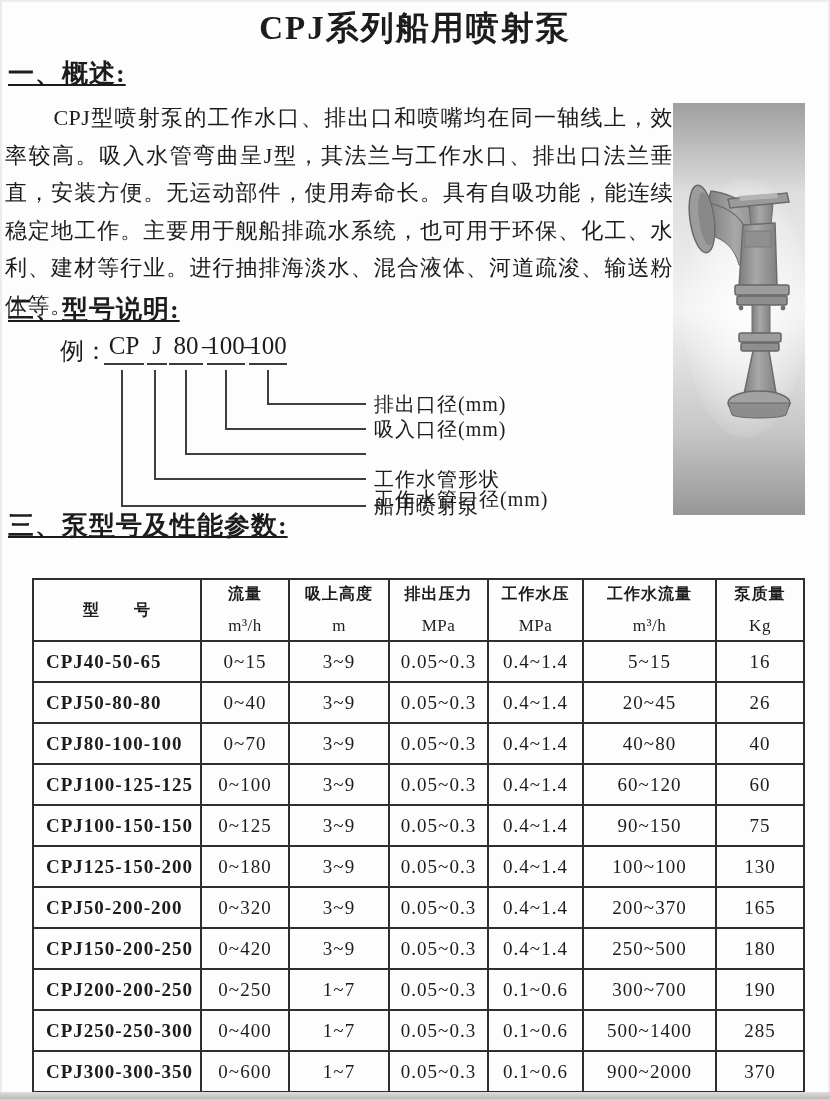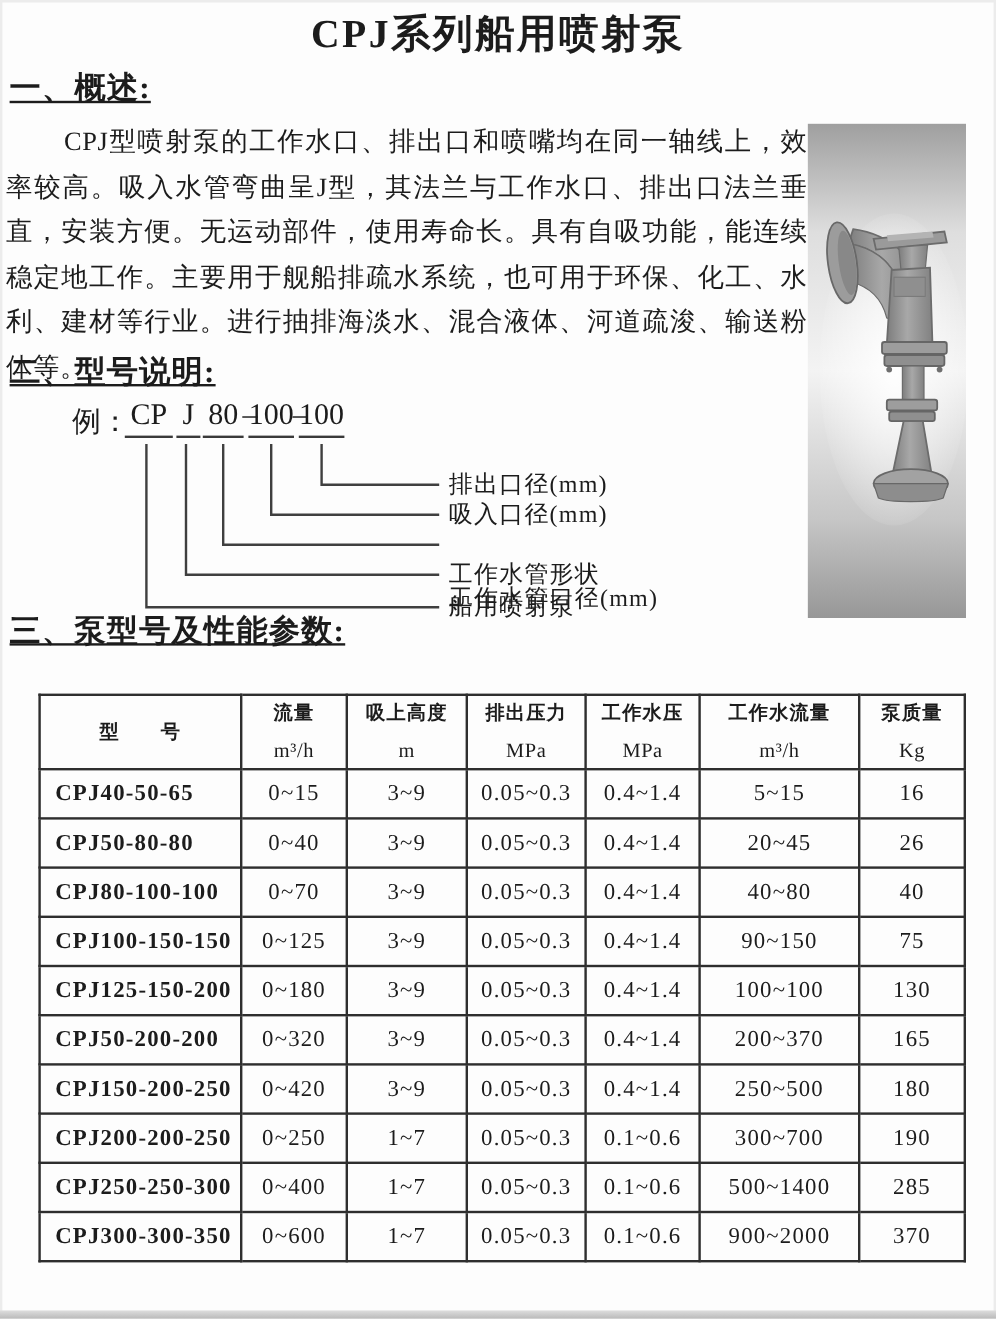--- a/index.html
+++ b/index.html
@@ -221,20 +221,29 @@
         <tr>
           <td class="c-model">CPJ80-100-100</td>
           <td class="c-val">0~70</td>
           <td class="c-val">3~9</td>
           <td class="c-val">0.05~0.3</td>
           <td class="c-val">0.4~1.4</td>
           <td class="c-val">40~80</td>
           <td class="c-val">40</td>
         </tr>
         <tr>
+          <td class="c-model">CPJ100-125-125</td>
+          <td class="c-val">0~100</td>
+          <td class="c-val">3~9</td>
+          <td class="c-val">0.05~0.3</td>
+          <td class="c-val">0.4~1.4</td>
+          <td class="c-val">60~120</td>
+          <td class="c-val">60</td>
+        </tr>
+        <tr>
           <td class="c-model">CPJ100-150-150</td>
           <td class="c-val">0~125</td>
           <td class="c-val">3~9</td>
           <td class="c-val">0.05~0.3</td>
           <td class="c-val">0.4~1.4</td>
           <td class="c-val">90~150</td>
           <td class="c-val">75</td>
         </tr>
         <tr>
           <td class="c-model">CPJ125-150-200</td>

